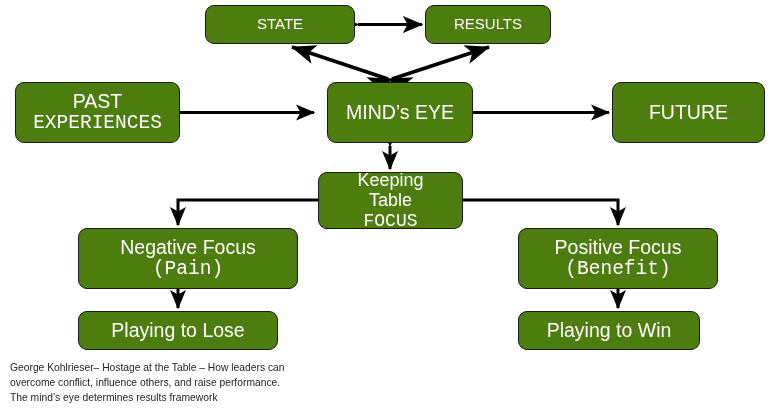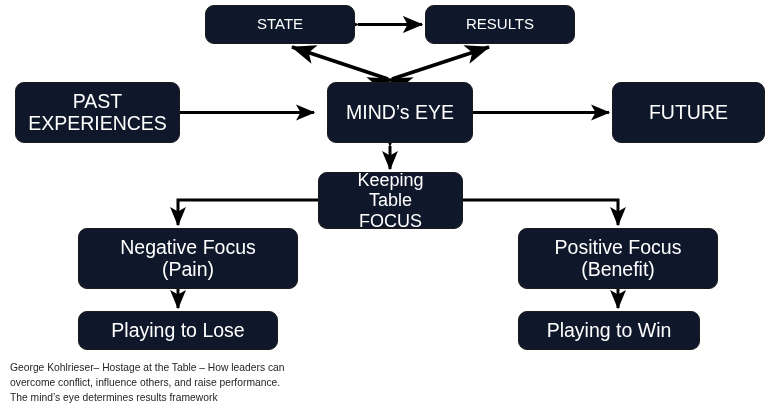--- a/index.html
+++ b/index.html
@@ -21,43 +21,44 @@
     position: absolute;
     left: 0;
     top: 0;
     width: 771px;
     height: 415px;
     pointer-events: none;
   }
   .node {
     position: absolute;
     box-sizing: border-box;
-    background: #0f172a;
+    background: #4d7c0f;
     border: 1.6px solid #1a1a1a;
     border-radius: 9px;
     color: #ffffff;
     display: flex;
     align-items: center;
     justify-content: center;
     text-align: center;
     line-height: 1.12;
     z-index: 2;
     padding: 0 16px;
   }
   .node .lbl {
     display: block;
     width: 100%;
   }
   .node .lbl2 {
     display: block;
     width: 100%;
+    font-family: Liberation Mono, monospace;
   }
   
   .n-state    { left: 205px; top: 5px;   width: 150px; height: 39px;  font-size: 15px; }
-  .n-results  { left: 425px; top: 5px;   width: 150px; height: 39px;  font-size: 15px; }
+  .n-results  { left: 425px; top: 5px;   width: 126px; height: 39px;  font-size: 15px; }
   .n-past     { left: 15px;  top: 82px;  width: 165px; height: 61px;  font-size: 19.5px; }
   .n-mind     { left: 317px; top: 82px;  width: 146px; height: 61px;  font-size: 19.5px; margin-left: 10px; }
   .n-future   { left: 612px; top: 82px;  width: 153px; height: 61px;  font-size: 19.5px; }
   .n-focus    { left: 318px; top: 172px; width: 145px; height: 57px;  font-size: 18px; }
   .n-negative { left: 78px;  top: 228px; width: 220px; height: 61px;  font-size: 19.5px; }
   .n-positive { left: 518px; top: 228px; width: 200px; height: 61px;  font-size: 19.5px; }
   .n-lose     { left: 78px;  top: 311px; width: 200px; height: 39px;  font-size: 19.5px; }
   .n-win      { left: 518px; top: 311px; width: 182px; height: 39px;  font-size: 19.5px; }
 
   #caption {

